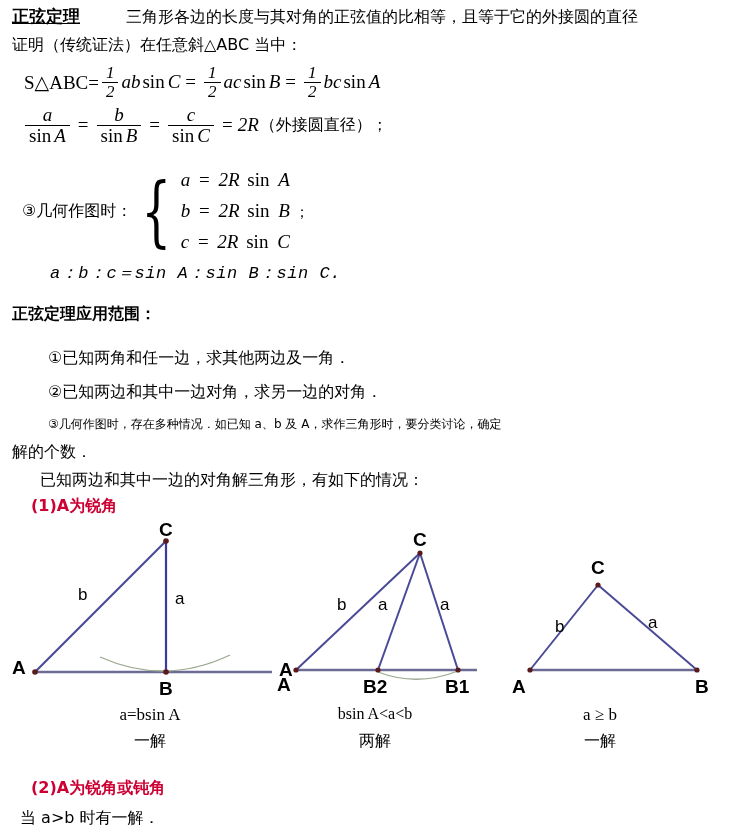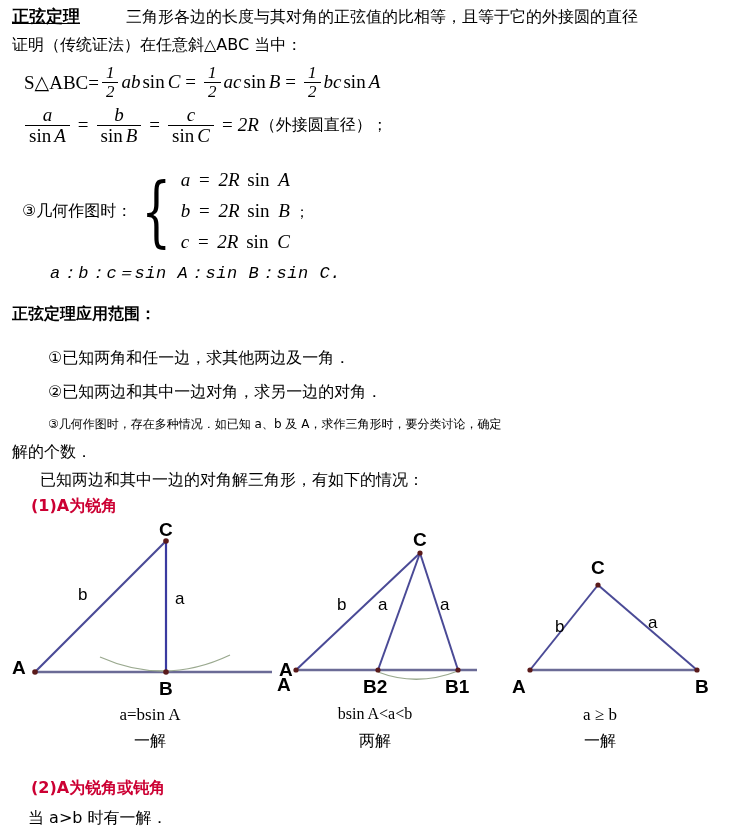--- a/index.html
+++ b/index.html
@@ -283,15 +283,15 @@
   <div class="fig-caption cn" style="left:60px; top:731px; width:180px; font-size:16px;">一解</div>
 
   <div class="fig-caption" style="left:280px; top:705px; width:190px; font-size:16px;">bsin A&lt;a&lt;b</div>
   <div class="fig-caption cn" style="left:280px; top:731px; width:190px; font-size:16px;">两解</div>
 
   <div class="fig-caption" style="left:505px; top:705px; width:190px; font-size:17px;">a ≥ b</div>
   <div class="fig-caption cn" style="left:505px; top:731px; width:190px; font-size:16px;">一解</div>
 
   <div class="line cn bold red" style="left:31px; top:780px; font-size:16px;">(2)A为锐角或钝角</div>
 
-  <div class="line cn" style="left:28px; top:810px; font-size:16px;">当 a&gt;b 时有一解．</div>
+  <div class="line cn" style="left:20px; top:810px; font-size:16px;">当 a&gt;b 时有一解．</div>
 
 </div>
 
 </body></html>

